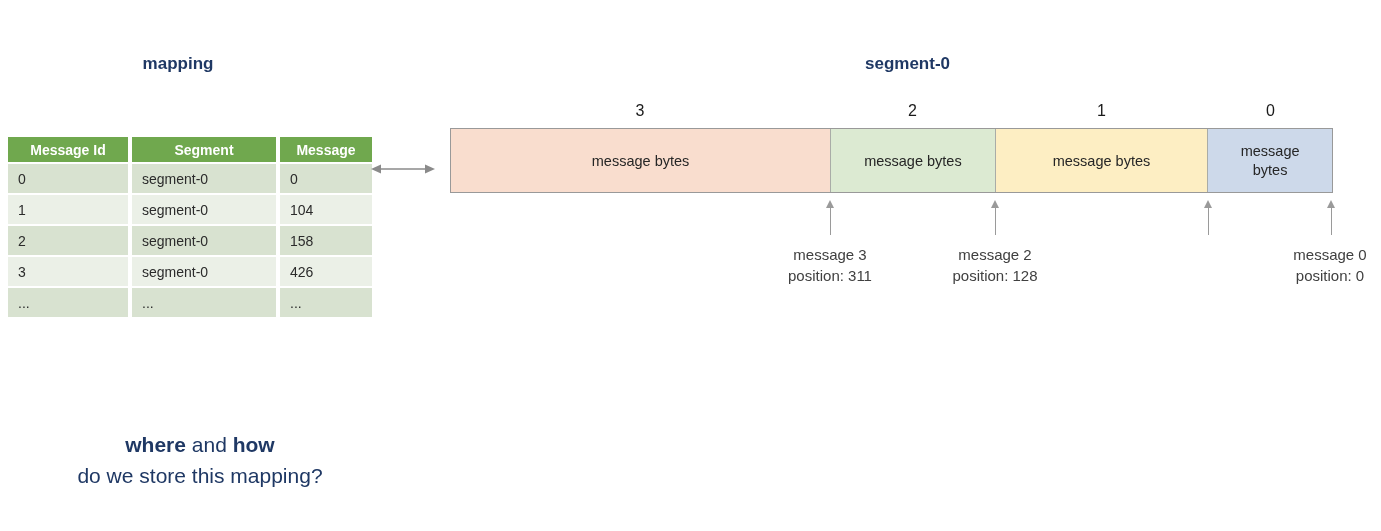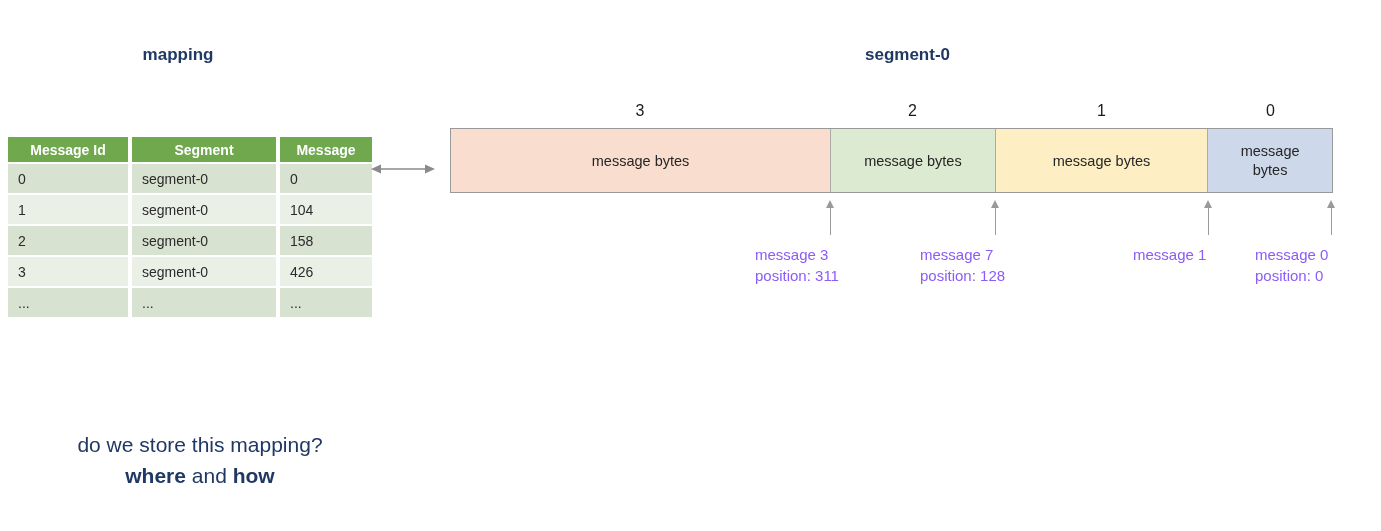--- a/index.html
+++ b/index.html
@@ -10,21 +10,21 @@
     height: 531px;
     background: #ffffff;
     overflow: hidden;
     font-family: "Liberation Sans", sans-serif;
     color: #262626;
   }
 
   
   .sec-title {
     position: absolute;
-    top: 45px;
+    top: 54px;
     font-size: 17px;
     font-weight: 600;
     color: #1f3864;
     text-align: center;
   }
   .title-mapping { left: 0; width: 356px; }
   .title-segment { left: 450px; width: 915px; }
 
   
   .mapping-table {
@@ -120,23 +120,24 @@
     border-left: 4.5px solid transparent;
     border-right: 4.5px solid transparent;
     border-bottom: 8px solid #9a9a9a;
   }
 
   
   .marker-label {
     position: absolute;
     top: 244px;
     width: 150px;
+    text-align: center;
     font-size: 15px;
     line-height: 21px;
-    color: #8b5cf6;
+    color: #404040;
   }
 
   
   .question {
     position: absolute;
     left: 0;
     top: 429px;
     width: 400px;
     text-align: center;
     font-size: 21px;
@@ -221,29 +222,28 @@
   <div class="up-arrow" style="left:830px"></div>
   <div class="up-arrow" style="left:995px"></div>
   <div class="up-arrow" style="left:1208px"></div>
   <div class="up-arrow" style="left:1331px"></div>
 
   <div class="marker-label" style="left:755px">
     <div>message 3</div>
     <div>position: 311</div>
   </div>
   <div class="marker-label" style="left:920px">
-    <div>message 7</div>
+    <div>message 2</div>
     <div>position: 128</div>
   </div>
   <div class="marker-label" style="left:1133px">
-    <div>message 1</div>
   </div>
   <div class="marker-label" style="left:1255px">
     <div>message 0</div>
     <div>position: 0</div>
   </div>
 
   <div class="question">
+    <div><b>where</b><span> and </span><b>how</b></div>
     <div>do we store this mapping?</div>
-    <div><b>where</b><span> and </span><b>how</b></div>
   </div>
 
 </div>
 
 </body></html>

